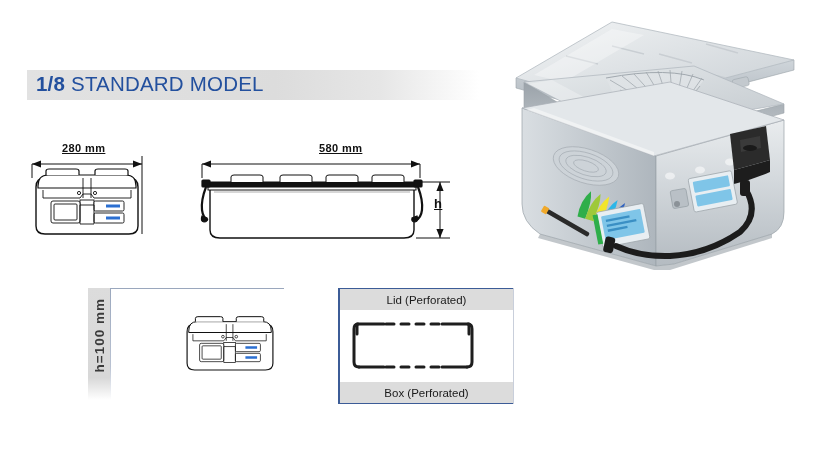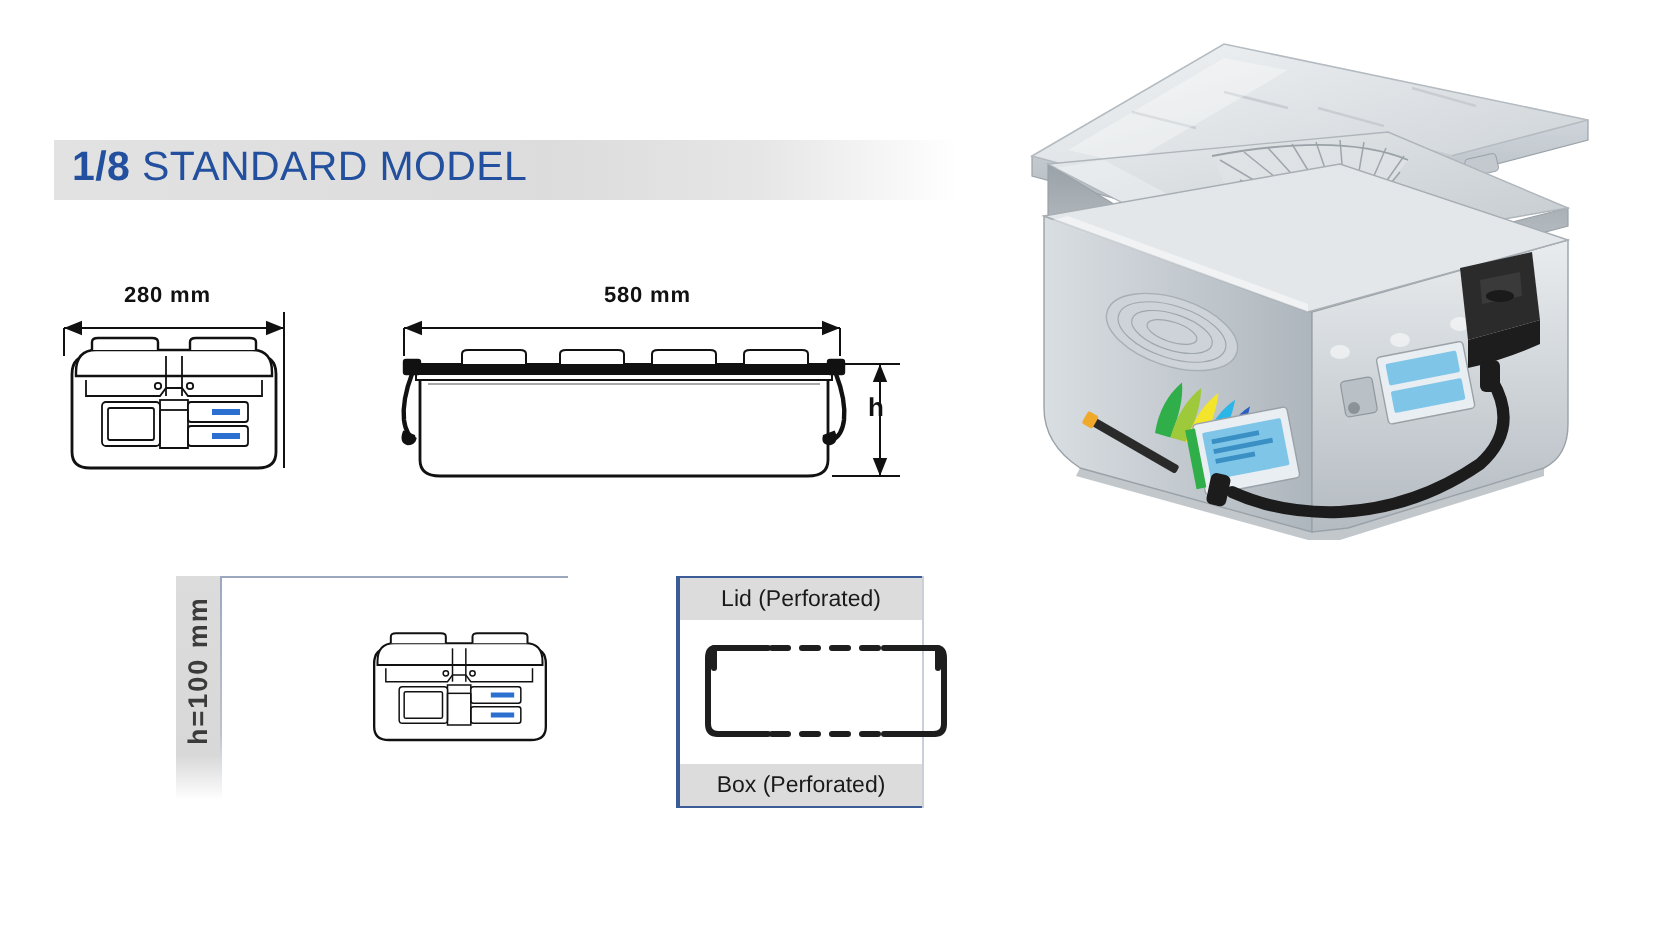--- a/index.html
+++ b/index.html
@@ -45,20 +45,21 @@
   }
 
   
   .dim-label {
     position: absolute;
     font-size: 11px;
     font-weight: 700;
     color: #111;
     letter-spacing: 0.4px;
     white-space: nowrap;
+    text-decoration: underline;
   }
   svg { display: block; overflow: visible; }
 
   
   .draw-front {
     position: absolute;
     left: 24px;
     top: 142px;
     width: 160px;
     height: 110px;
@@ -121,21 +122,21 @@
     top: 22px;
     width: 96px;
     height: 70px;
   }
 
   
   .perf-panel {
     position: absolute;
     left: 338px;
     top: 288px;
-    width: 124px;
+    width: 176px;
     height: 116px;
     background: #ffffff;
     border-left: 2px solid #3c5c97;
     border-right: 1px solid #c9cfdb;
     box-sizing: border-box;
   }
   .perf-head, .perf-foot {
     position: absolute;
     left: 0;
     width: 100%;
@@ -224,21 +225,21 @@
         <path d="M56,63 L56,82 L70,82 L70,63"></path>
       </g>
       <g fill="#2b6fd1" stroke="none">
         <rect x="82" y="62.5" width="14" height="3"></rect>
         <rect x="82" y="74.5" width="14" height="3"></rect>
       </g>
     </svg>
   </div>
 
   <div class="draw-side">
-    <div class="dim-label" style="left:98px; top:0px;padding-left:16px;">580 mm</div>
+    <div class="dim-label" style="left:115px; top:0px;padding-left:16px;">580 mm</div>
     <div class="dim-label" style="left:246px; top:54px; font-size:13px;">h</div>
     <svg width="268" height="110" viewBox="0 0 268 110">
       <g stroke="#111" fill="none" stroke-width="1">
 
         <line x1="14" y1="22" x2="232" y2="22"></line>
         <polygon points="14,22 23,18.4 23,25.6" fill="#111" stroke="none"></polygon>
         <polygon points="232,22 223,18.4 223,25.6" fill="#111" stroke="none"></polygon>
         <line x1="14" y1="22" x2="14" y2="36"></line>
         <line x1="232" y1="22" x2="232" y2="36"></line>
 

